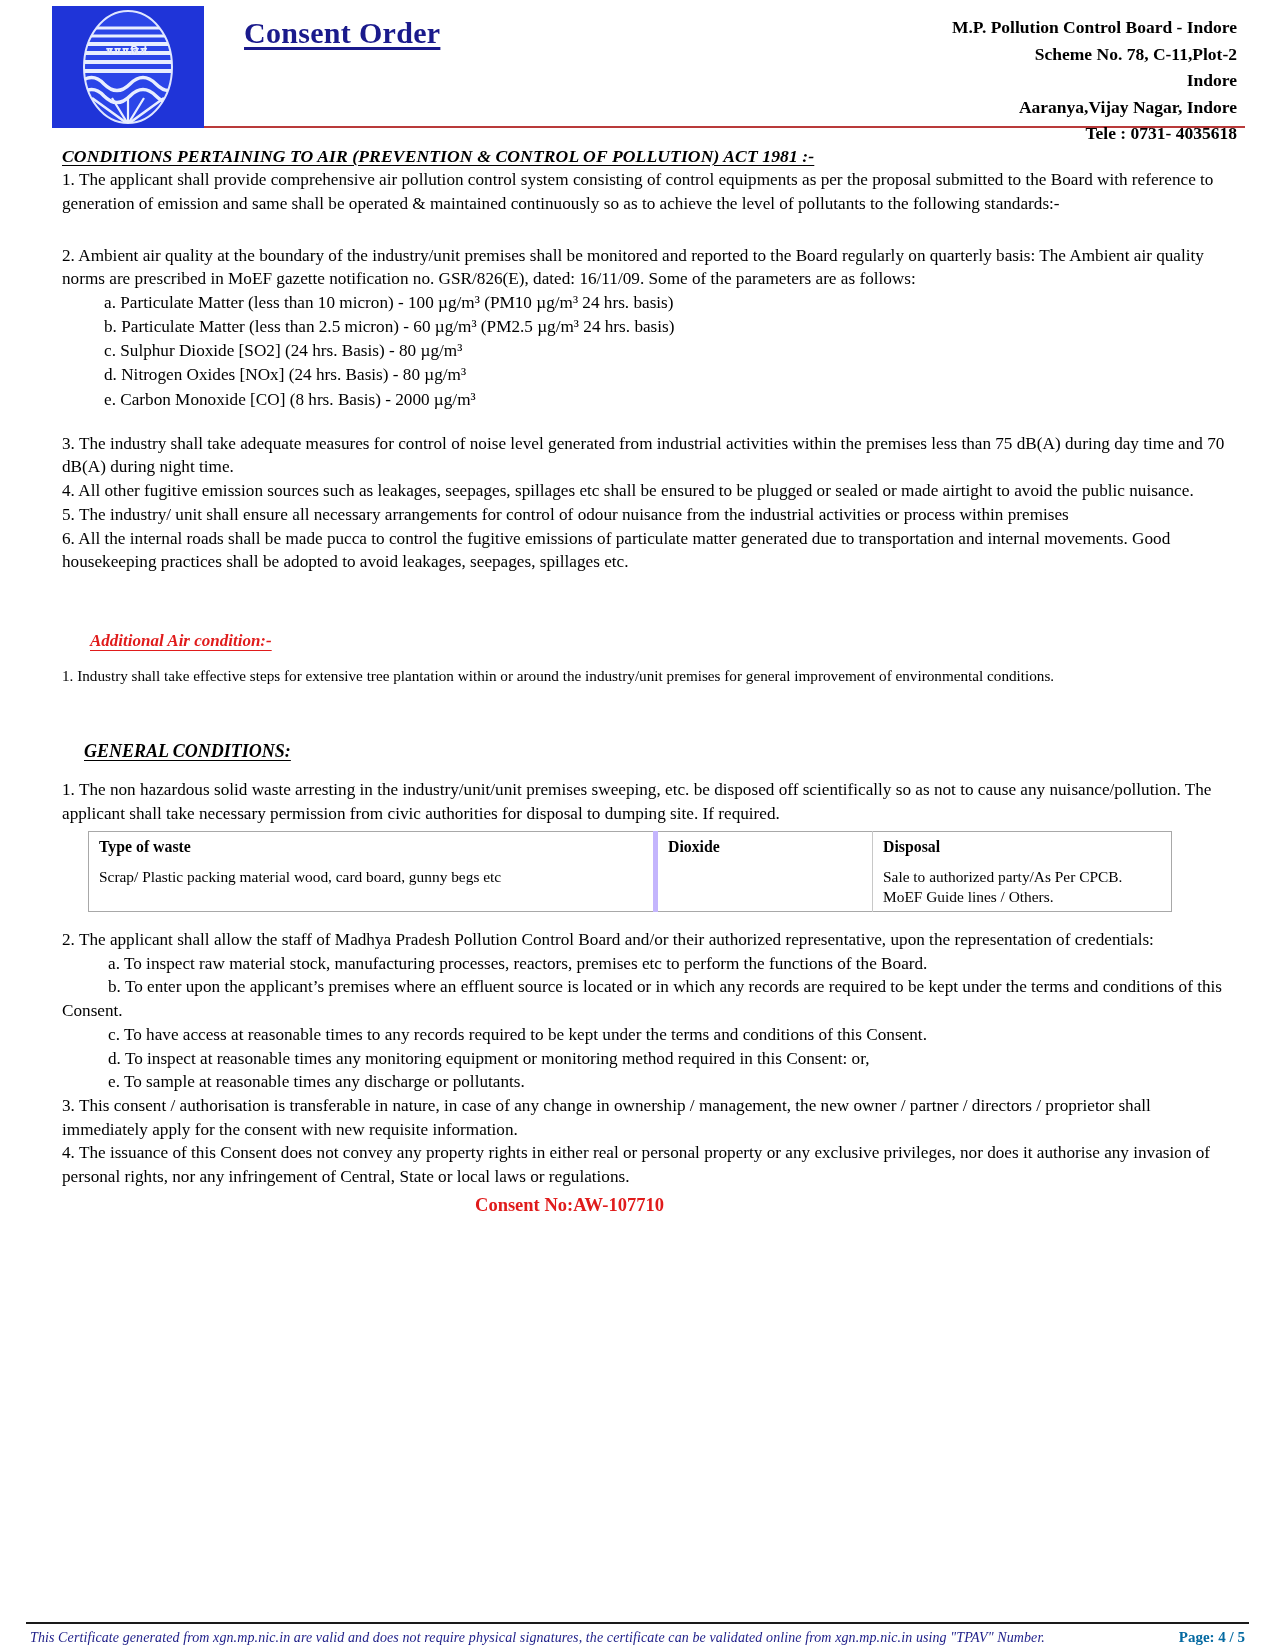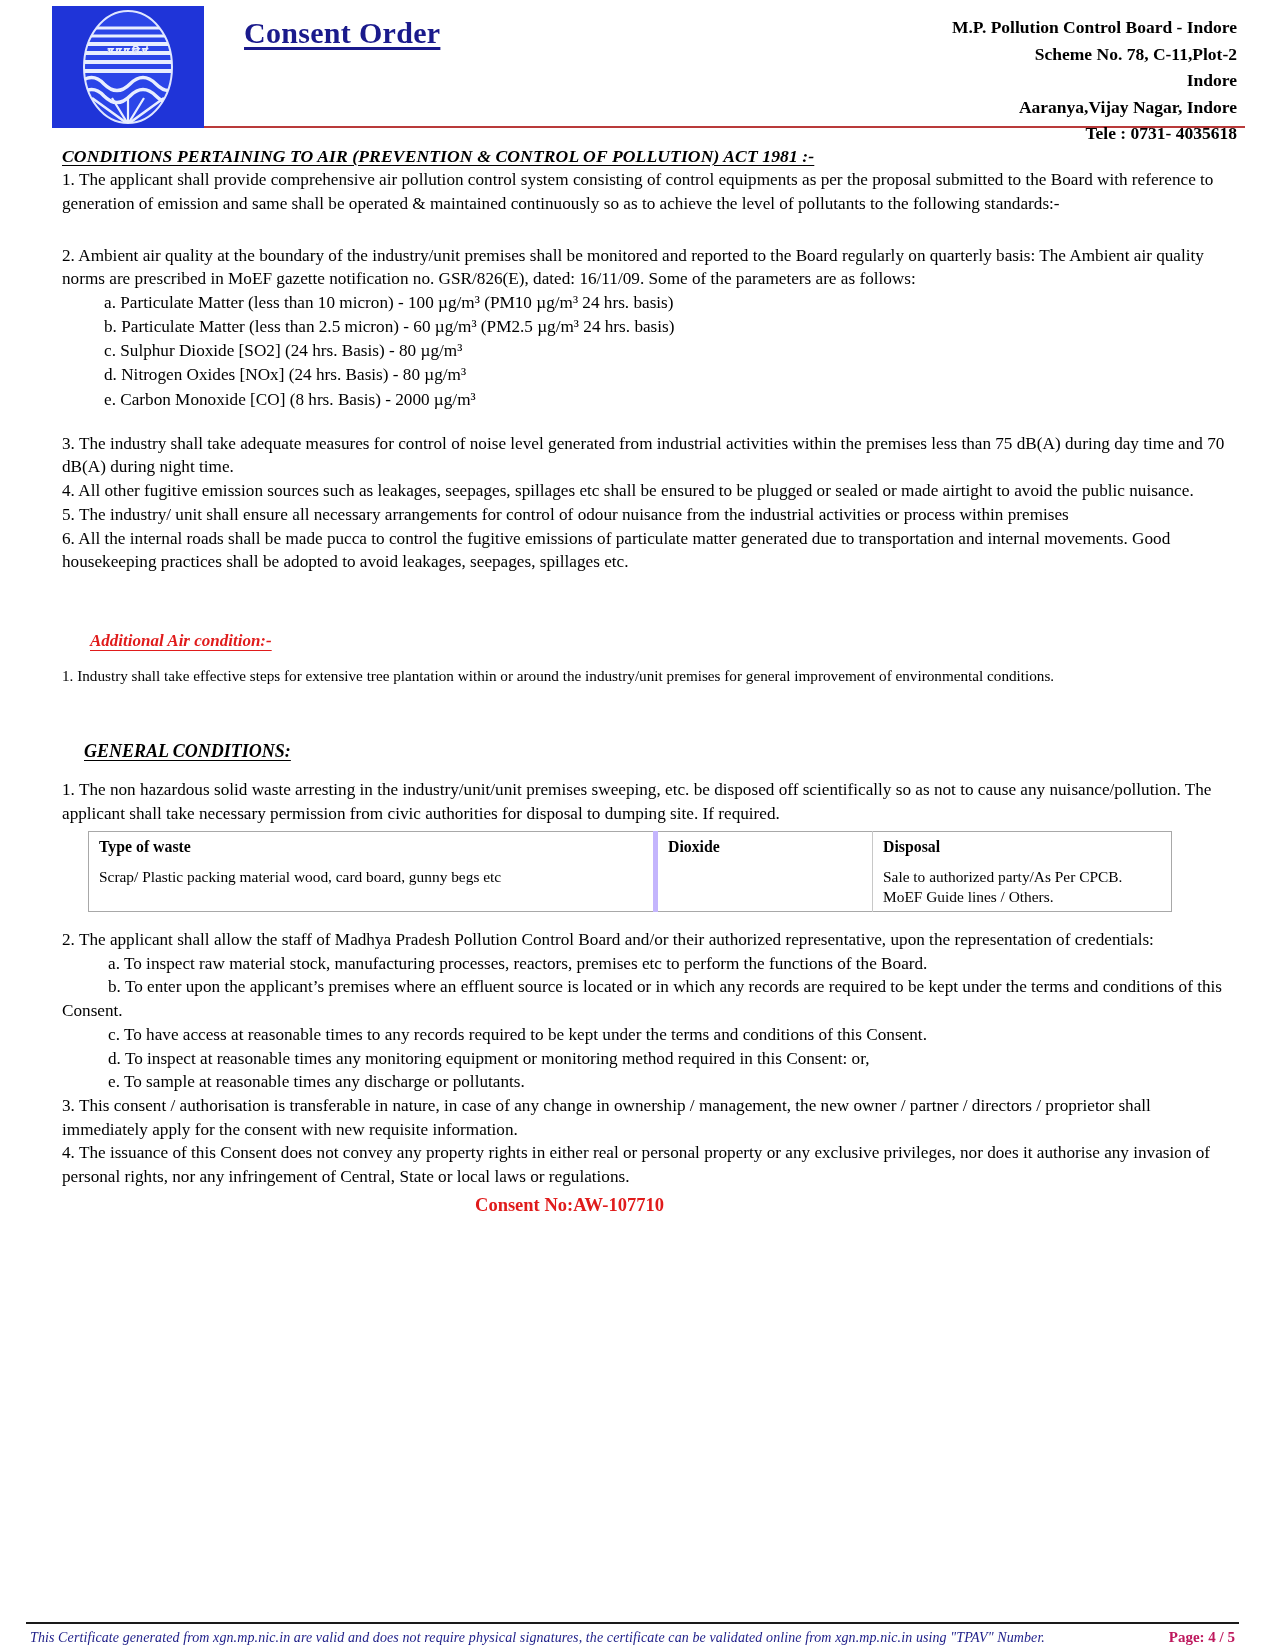--- a/index.html
+++ b/index.html
@@ -24,21 +24,20 @@
     height: 122px;
     box-sizing: border-box;
   }
   .logo-box {
     width: 152px;
     height: 122px;
     background: #0369a1;
     flex: 0 0 auto;
     position: relative;
     overflow: hidden;
-    font-style: italic;
   }
   .logo-svg { display:block; width:152px; height:122px; }
 
   .title-wrap {
     flex: 0 0 auto;
     width: 460px;
     padding-left: 40px;
     padding-top: 10px;
     box-sizing: border-box;
   }
@@ -174,27 +173,27 @@
   }
   .footer-note {
     font-style: italic;
     font-size: 14px;
     color: #21218a;
     letter-spacing: 0.1px;
   }
   .footer-page {
     font-weight: bold;
     font-size: 15px;
-    color: #be185d;
+    color: #0369a1;
     white-space: nowrap;
   }
   .bottom-abs {
     position: absolute;
     left: 0;
-    right: 10px;
+    right: 0;
     bottom: 4px;
   }
 </style>
 </head>
 <body>
 
 <div class="header">
 
   <div class="logo-box">
     <svg class="logo-svg" viewBox="0 0 152 122" xmlns="http://www.w3.org/2000/svg" aria-hidden="true">

